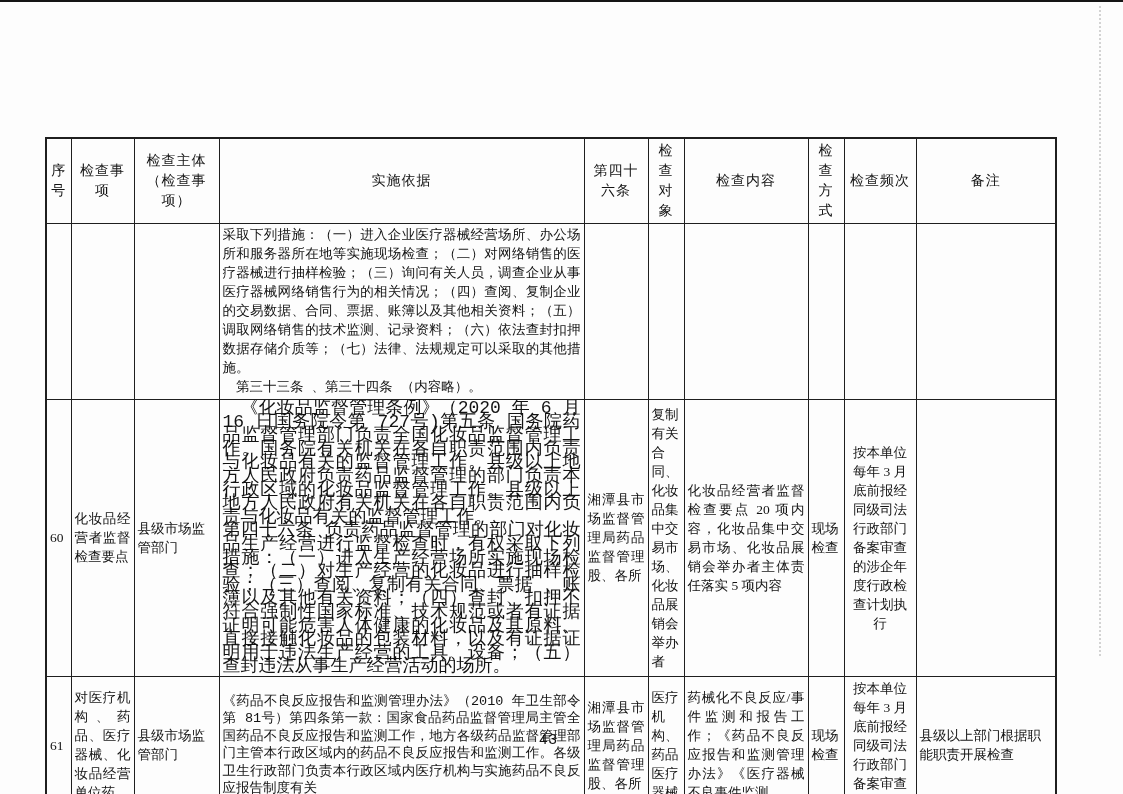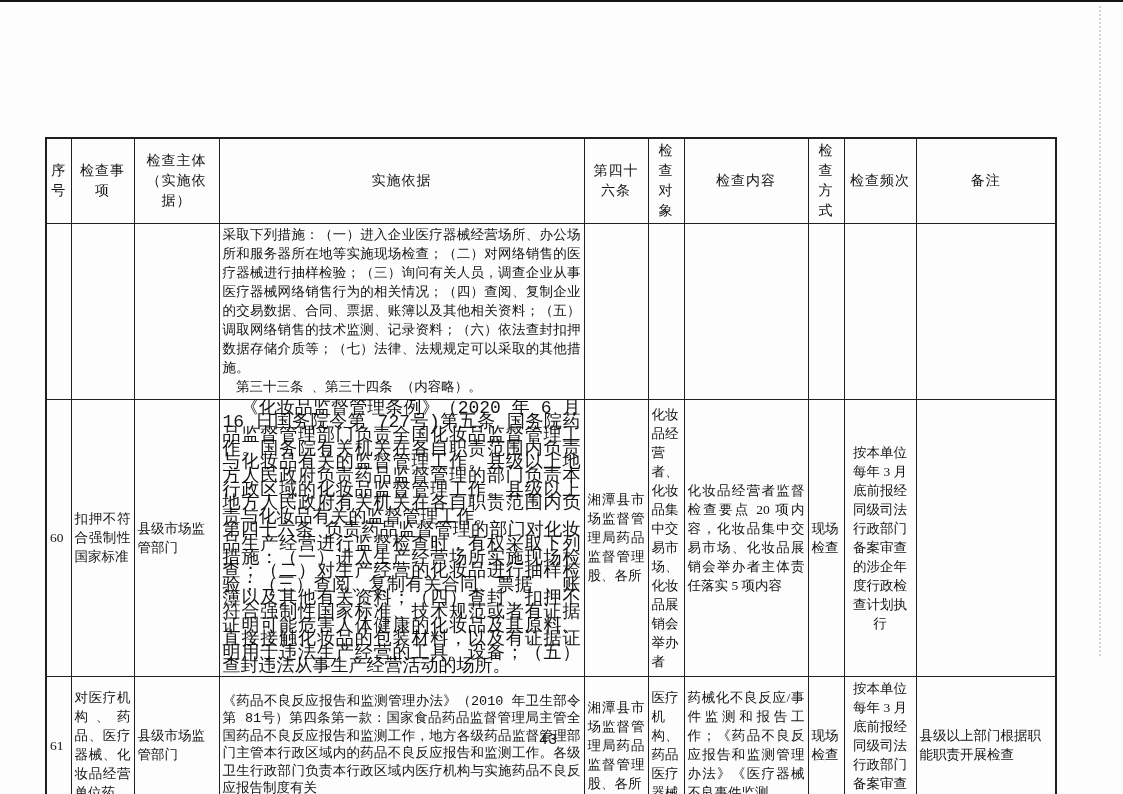--- a/index.html
+++ b/index.html
@@ -77,21 +77,21 @@
     <col style="width:124px">
       <col style="width:36px">
       <col style="width:72px">
     <col style="width:140px">
   </colgroup>
   <tbody>
     <tr style="height:63px">
       <th>序号</th>
       <th>检查事项</th>
       <th>检查主体
-（实施依据）</th>
+（检查事项）</th>
       <th>实施依据</th>
       <th>第四十六条</th>
       <th>检查对象</th>
       <th>检查内容</th>
       <th>检查方式</th>
       <th>检查频次</th>
       <th>备注</th>
     </tr>
 
     <tr style="height:152px">
@@ -103,26 +103,26 @@
       <td class="cell-agency"></td>
       <td class="cell-target"></td>
       <td class="cell-content"></td>
       <td class="cell-method"></td>
       <td class="cell-frequency"></td>
       <td class="cell-remark"></td>
     </tr>
 
     <tr style="height:208px">
       <td class="c-center">60</td>
-      <td class="cell-item">扣押不符合强制性国家标准</td>
+      <td class="cell-item">化妆品经营者监督检查要点</td>
       <td class="cell-subject">县级市场监管部门</td>
       <td class="cell-basis dense">　《化妆品监督管理条例》（2020 年 6 月 16 日国务院令第 727号)第五条 国务院药品监督管理部门负责全国化妆品监督管理工作。国务院有关机关在各自职责范围内负责与化妆品有关的监督管理工作。县级以上地方人民政府负责药品监督管理的部门负责本行政区域的化妆品监督管理工作。县级以上地方人民政府有关机关在各自职责范围内负责与化妆品有关的监督管理工作。
 第四十六条 负责药品监督管理的部门对化妆品生产经营进行监督检查时，有权采取下列措施：（一）进入生产经营场所实施现场检查；（二）对生产经营的化妆品进行抽样检验；（三）查阅、复制有关合同、票据 、账簿以及其他有关资料；（四）查封、扣押不符合强制性国家标准、技术规范或者有证据证明可能危害人体健康的化妆品及其原料、直接接触化妆品的包装材料，以及有证据证明用于违法生产经营的工具、设备；（五）查封违法从事生产经营活动的场所。</td>
       <td class="cell-agency">湘潭县市场监督管理局药品监督管理股、各所</td>
-      <td class="cell-target">化妆品经营者、化妆品集中交易市场、化妆品展销会举办者</td>
+      <td class="cell-target">复制有关合同、化妆品集中交易市场、化妆品展销会举办者</td>
       <td class="cell-content">化妆品经营者监督检查要点 20 项内容，化妆品集中交易市场、化妆品展销会举办者主体责任落实 5 项内容</td>
       <td class="cell-method">现场检查</td>
       <td class="cell-frequency">按本单位每年 3 月底前报经同级司法行政部门备案审查的涉企年度行政检查计划执行</td>
       <td class="cell-remark"></td>
     </tr>
 
     <tr style="height:93px">
       <td class="c-center">61</td>
       <td class="cell-item vt">对医疗机构、药品、医疗器械、化妆品经营单位药</td>
       <td class="cell-subject">县级市场监管部门</td>

